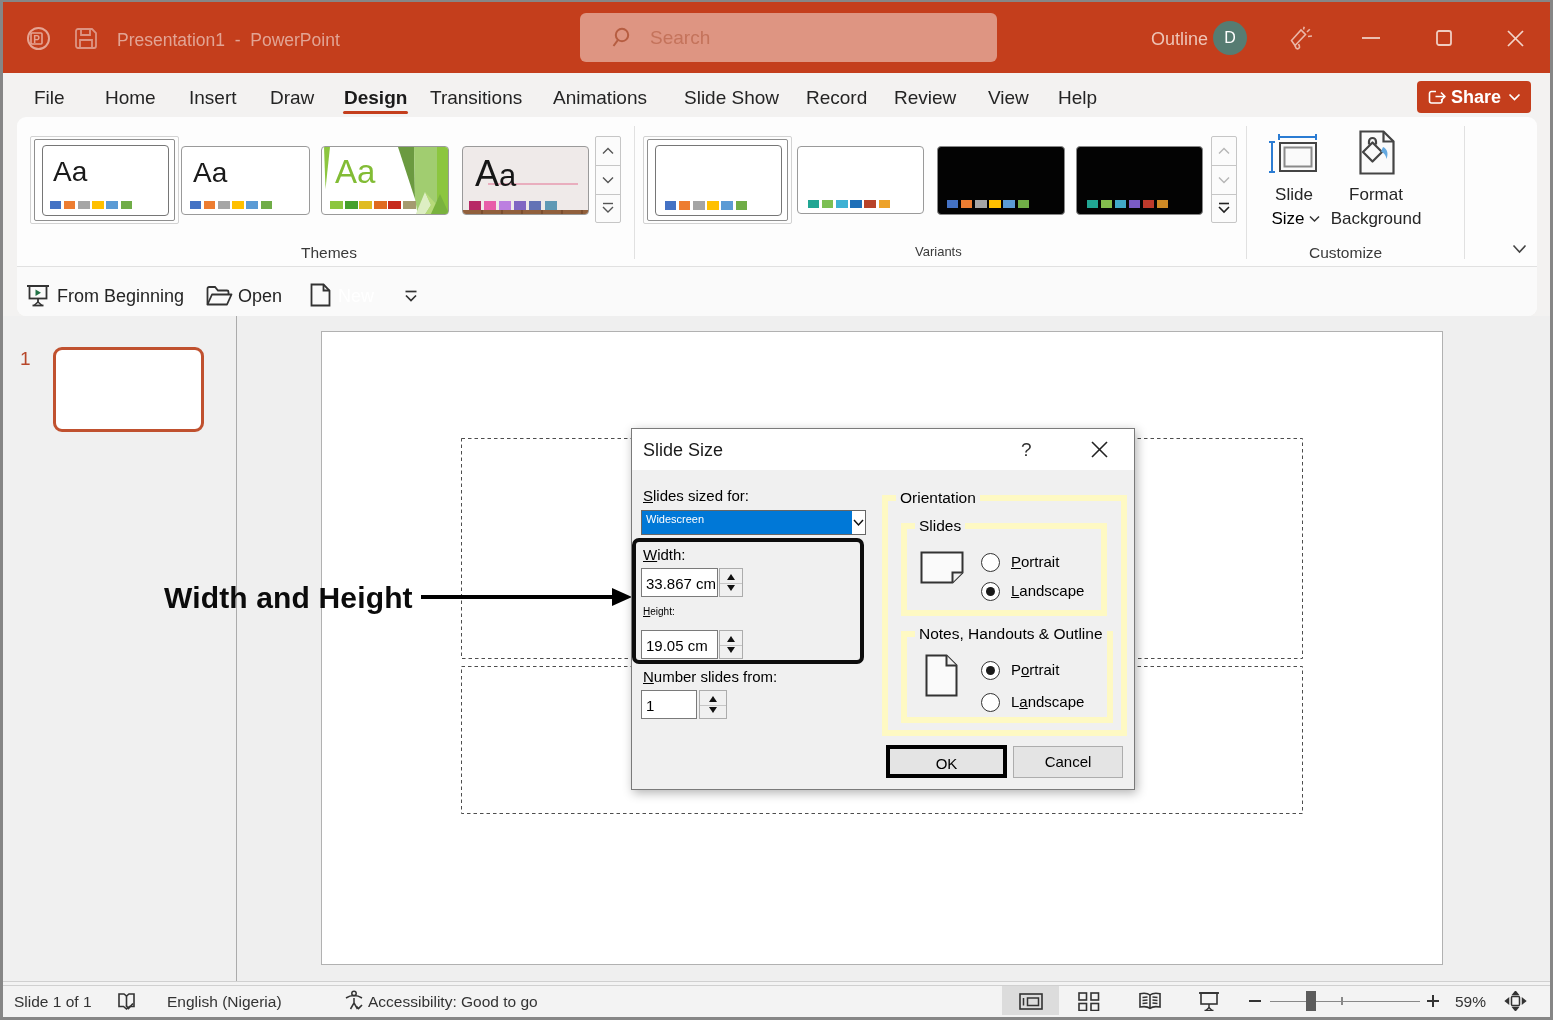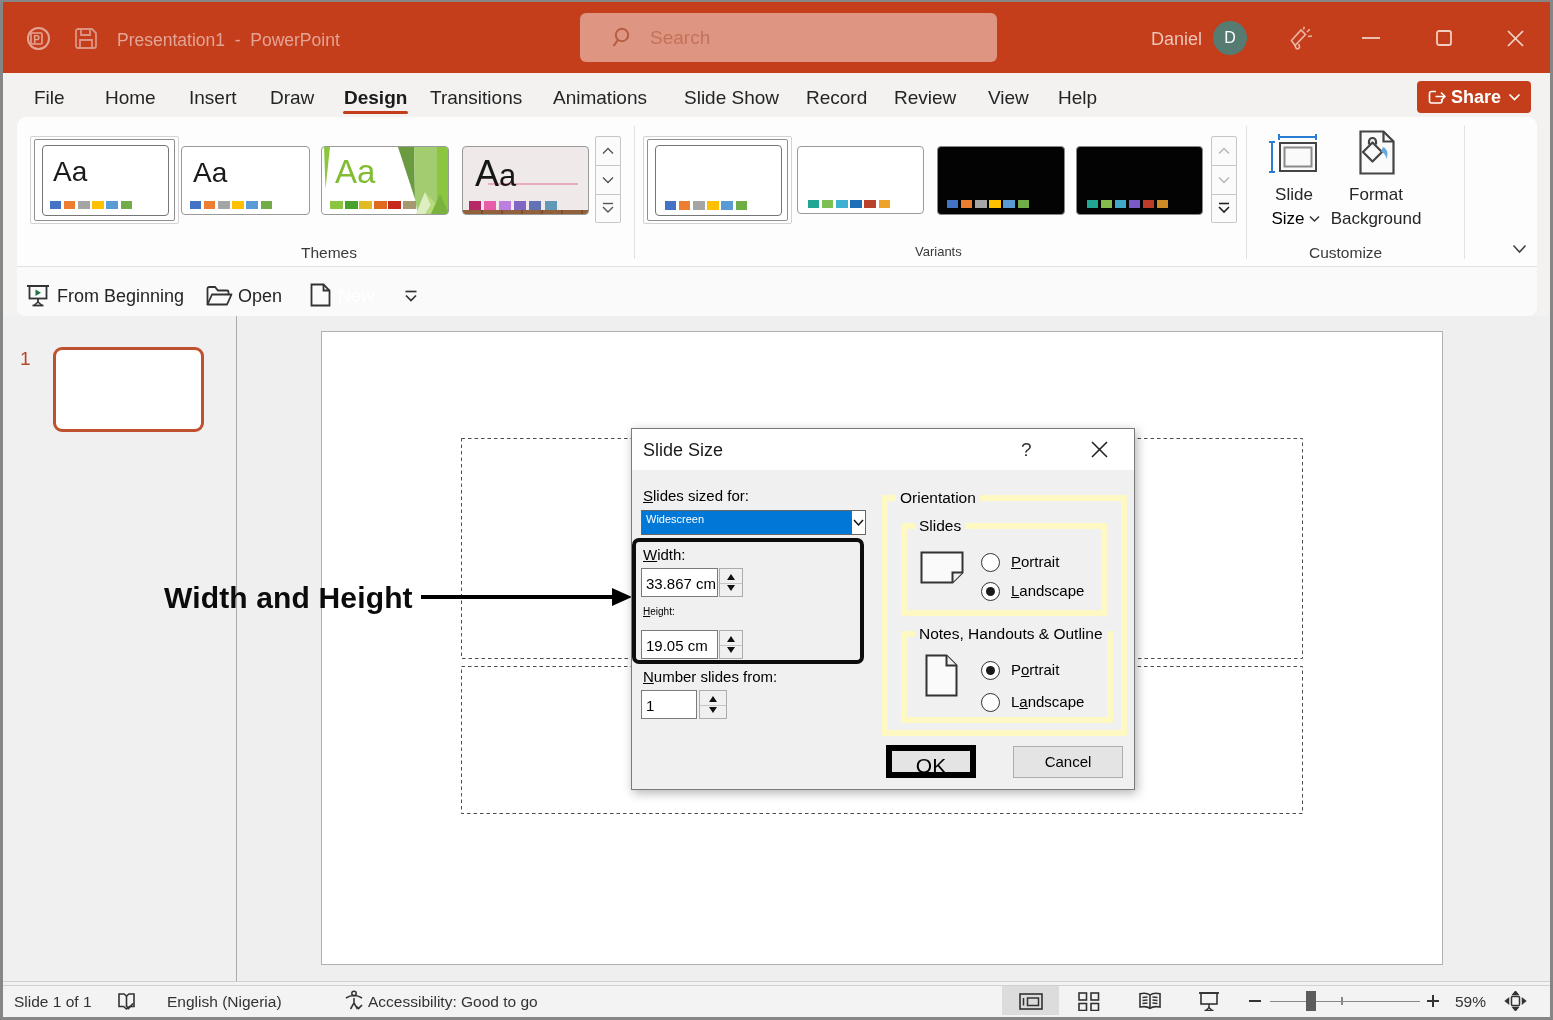--- a/index.html
+++ b/index.html
@@ -40,21 +40,21 @@
 </svg>
 <div class="a tx" style="left:117px;top:30px;font-size:17.5px;color:#e2a494">Presentation1&nbsp; -&nbsp; PowerPoint</div>
 
 <div class="a" style="left:580px;top:13px;width:417px;height:49px;background:#de9582;border-radius:6px"></div>
 <svg class="a" style="left:612px;top:26px" width="23" height="23" viewBox="0 0 23 23">
  <circle cx="10" cy="9" r="6.2" fill="none" stroke="#b65d41" stroke-width="2"></circle>
  <line x1="5.8" y1="14.2" x2="1.5" y2="20" stroke="#b65d41" stroke-width="2"></line>
 </svg>
 <div class="a tx" style="left:650px;top:27px;font-size:19px;color:#c4735b">Search</div>
 
-<div class="a tx" style="left:1151px;top:29px;font-size:18px;color:#eec4b6">Daniel</div>
+<div class="a tx" style="left:1151px;top:29px;font-size:18px;color:#eec4b6">Outline</div>
 <div class="a" style="left:1213px;top:21px;width:34px;height:34px;border-radius:50%;background:#567c72;color:#fff;font-size:16px;text-align:center;line-height:34px">D</div>
 <svg class="a" style="left:1288px;top:26px" width="26" height="26" viewBox="0 0 26 26">
  <g fill="none" stroke="#eab7a8" stroke-width="1.6">
   <path d="M3.5 14.5 L13 4 l4.5 4.5 L7 19.5 z"></path>
   <path d="M7 19.5 l1 2.6 a2 2 0 0 0 3.4-2 l-0.8-2.2"></path>
   <line x1="19" y1="6" x2="21.8" y2="3.2"></line>
   <line x1="20" y1="10.5" x2="24" y2="10"></line>
   <line x1="15.5" y1="3.5" x2="16.2" y2="0.8"></line>
  </g>
 </svg>
@@ -432,14 +432,14 @@
 
 <div class="a radio" style="left:981px;top:553px"></div>
 <div class="a tx" style="left:1011px;top:553px;font-size:15px;color:#000"><u>P</u>ortrait</div>
 <div class="a radio rsel" style="left:981px;top:582px"></div>
 <div class="a tx" style="left:1011px;top:582px;font-size:15px;color:#000"><u>L</u>andscape</div>
 <div class="a radio rsel" style="left:981px;top:661px"></div>
 <div class="a tx" style="left:1011px;top:661px;font-size:15px;color:#000">P<u>o</u>rtrait</div>
 <div class="a radio" style="left:981px;top:693px"></div>
 <div class="a tx" style="left:1011px;top:693px;font-size:15px;color:#000">L<u>a</u>ndscape</div>
 
-<div class="a" style="left:886px;top:745px;width:90px;height:33px;background:#e4e4e4;border:6px solid #000000;text-align:center;font-size:21px;color:#000;line-height:29px">OK</div>
+<div class="a" style="left:886px;top:745px;width:121px;height:33px;background:#e4e4e4;border:4px solid #000000;text-align:center;font-size:15px;color:#000;line-height:29px">OK</div>
 <div class="a" style="left:1013px;top:746px;width:110px;height:32px;background:#e4e4e4;border:1px solid #adadad;text-align:center;font-size:15px;color:#000;line-height:30px">Cancel</div>
 
 </body></html>

